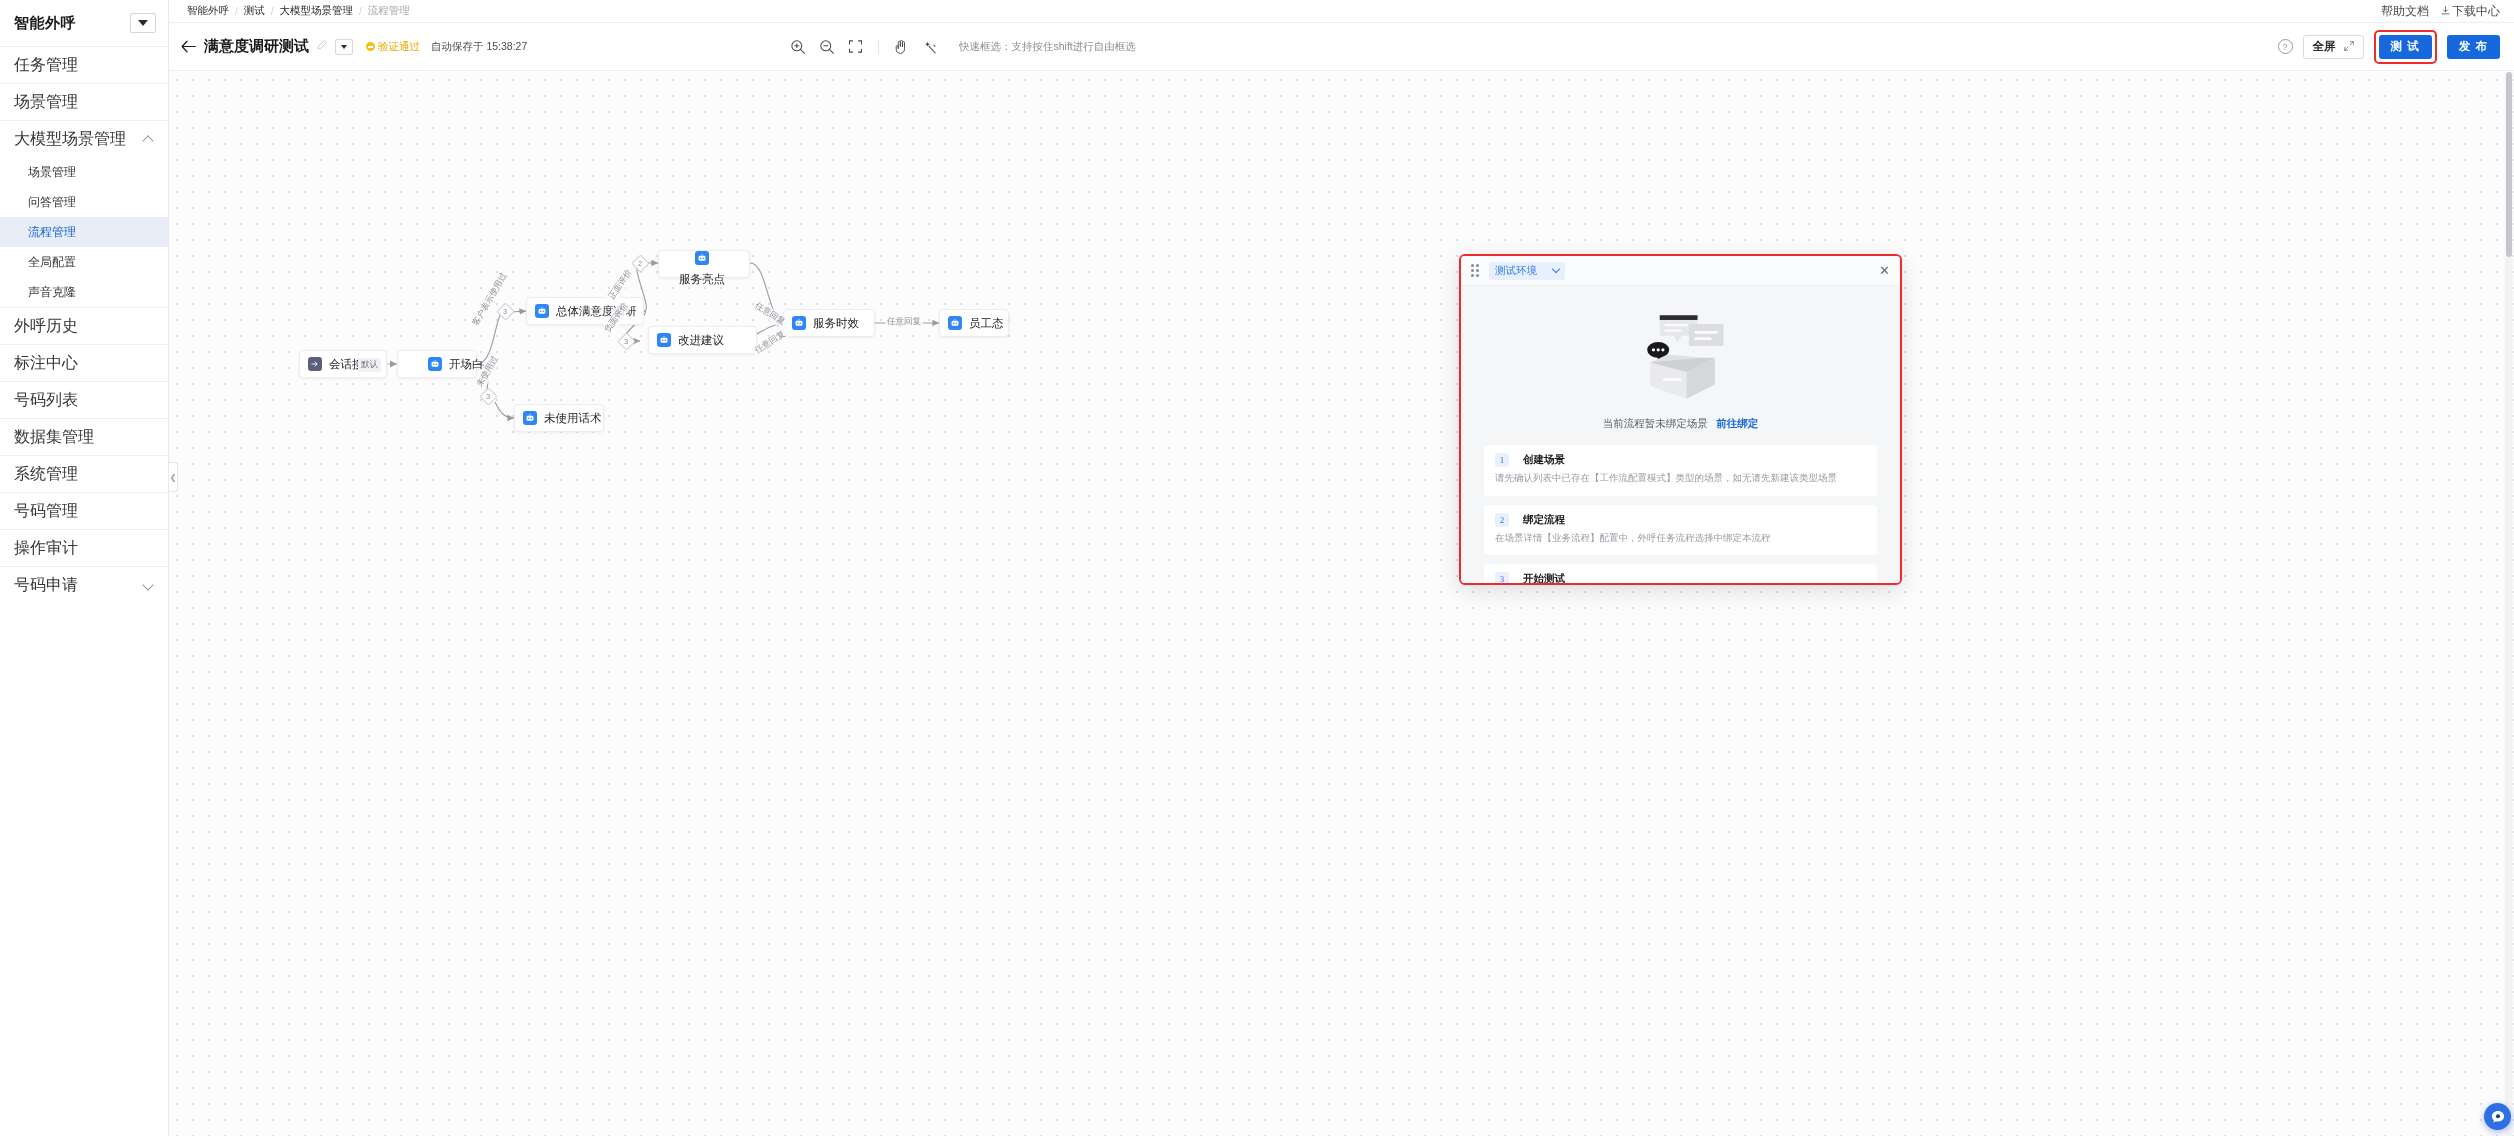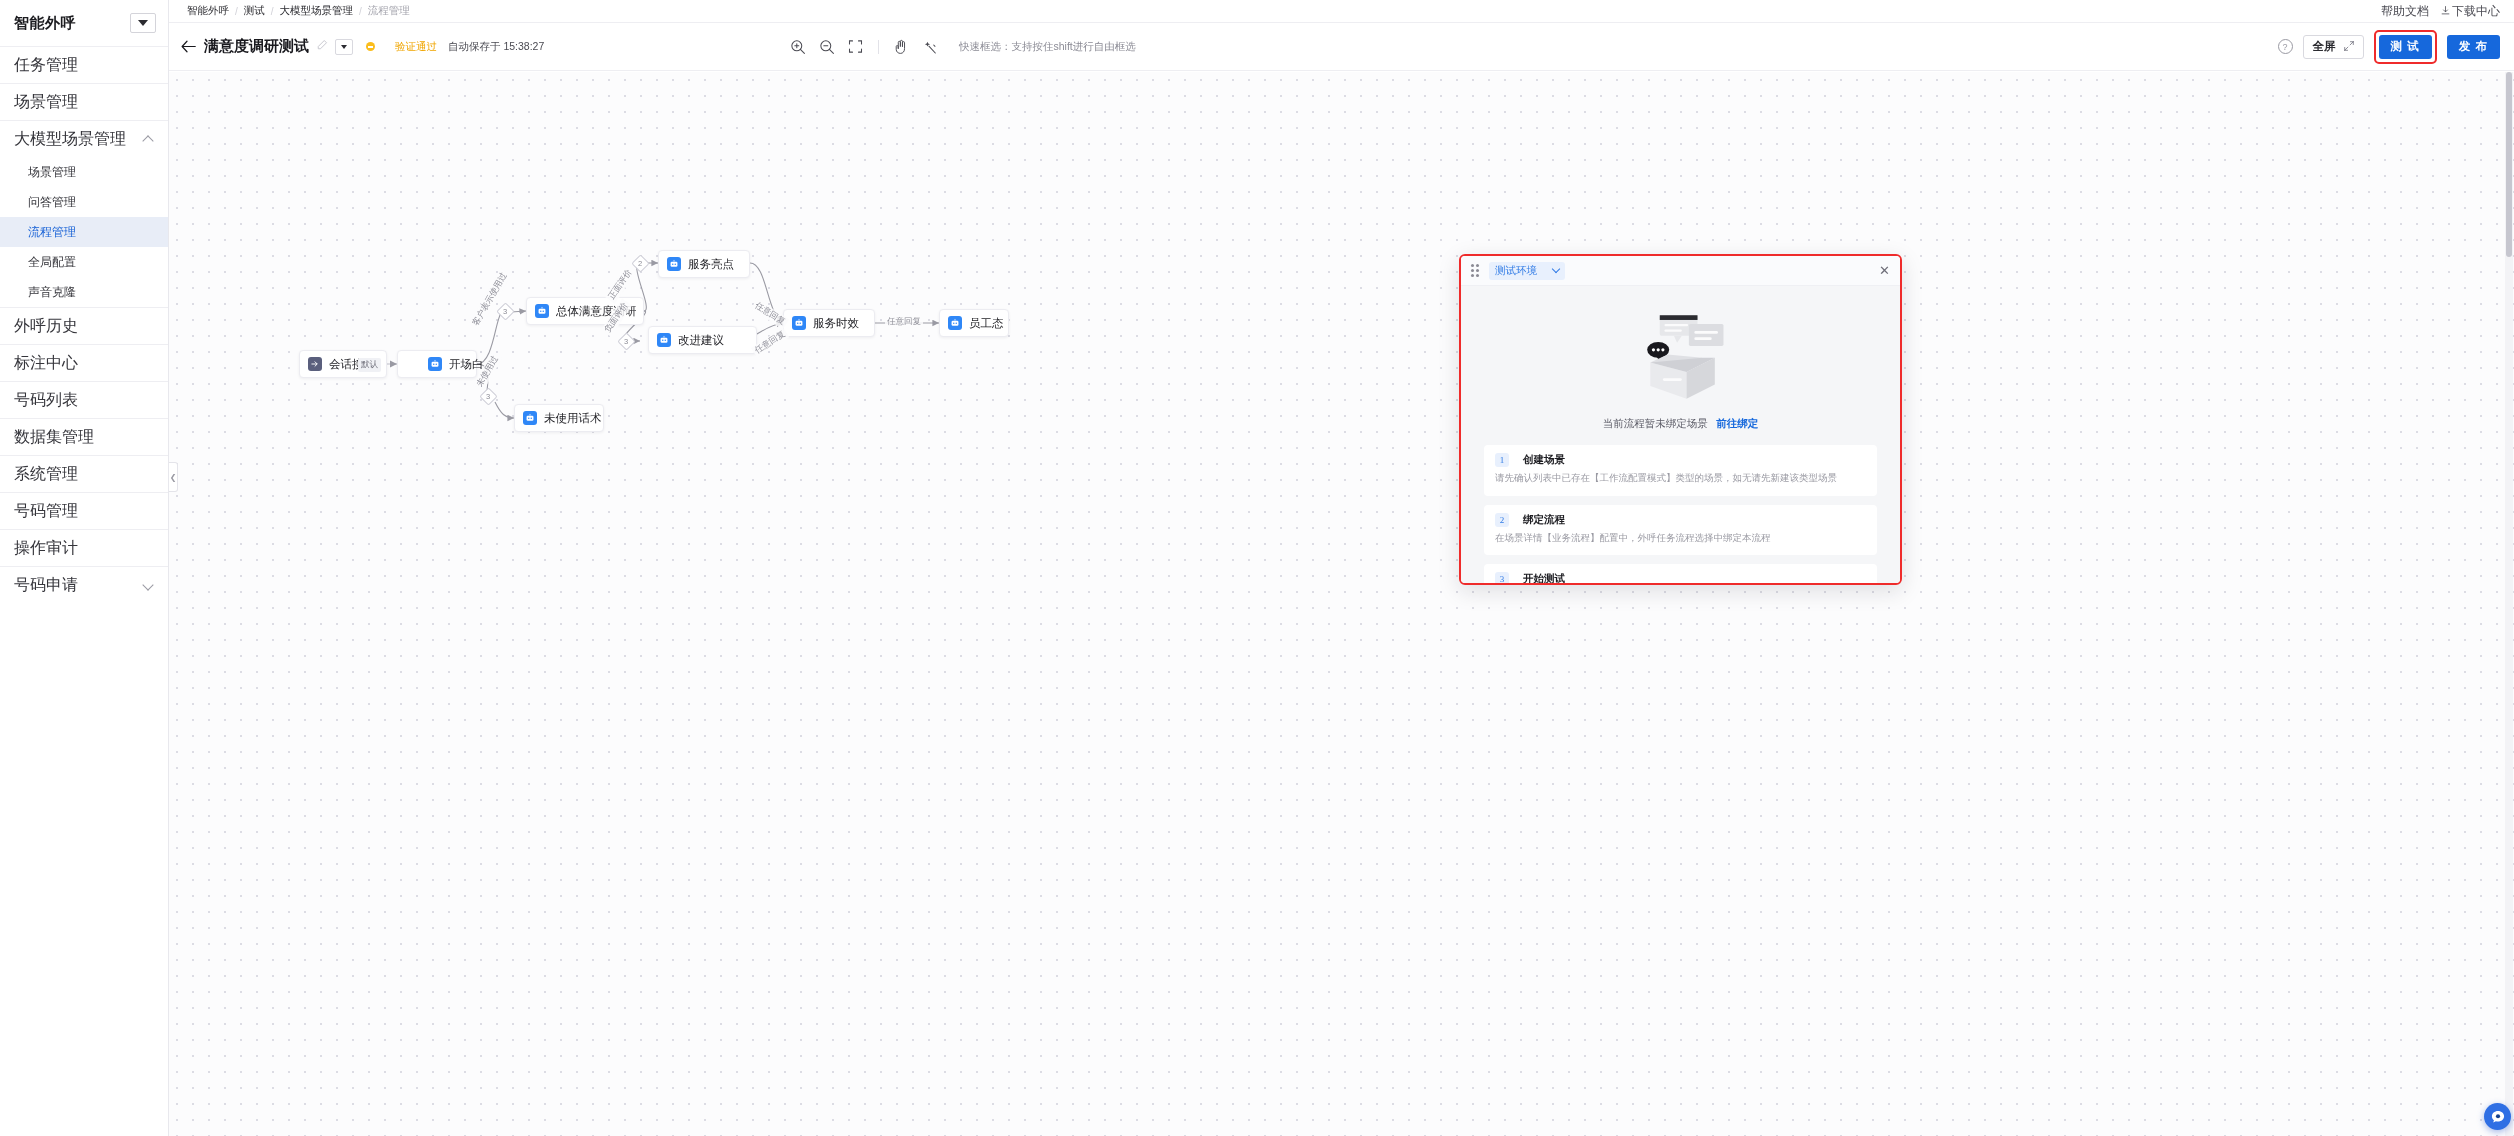--- a/index.html
+++ b/index.html
@@ -73,21 +73,21 @@
     width: 18px; height: 18px; display: flex; align-items: center; justify-content: center;
     color: #2b2b30; font-size: 16px; cursor: pointer;
   }
   .flow-title { font-size: 15px; font-weight: bold; color: #19191e; }
   .edit-ico { color: #c3c3cb; font-size: 12px; cursor: pointer; }
   .title-caret {
     width: 18px; height: 16px; border: 1px solid #d9d9df; border-radius: 2px;
     display: flex; align-items: center; justify-content: center; cursor: pointer;
   }
   .title-caret i { width: 0;height:0;border-left:3.5px solid transparent;border-right:3.5px solid transparent;border-top:4.5px solid #2b2b30; }
-  .verify { display: flex; align-items: center; gap: 20px; margin-left: 6px; justify-content: flex-end; }
+  .verify { display: flex; align-items: center; gap: 3px; margin-left: 6px; justify-content: flex-end; }
   .verify-dot {
     width: 9px; height: 9px; border-radius: 50%; background: #fbbd1c; position: relative;
   }
   .verify-dot:after { content:""; position:absolute; left:2px; top:4px; width:5px; height:1.5px; background:#fff; }
   .verify-text { font-size: 10.5px; color: #f0a500; }
   .autosave { font-size: 10.5px; color: #4a4a52; margin-left: 4px; }
 
   .tb-center {
     position: absolute; left: 620px; display: flex; align-items: center; gap: 12px;
   }
@@ -443,21 +443,21 @@
           <svg class="ico-svg" viewBox="0 0 16 16">
               <rect x="2.5" y="4.5" width="11" height="8" rx="2" fill="#fff"></rect>
               <circle cx="6" cy="8.2" r="1.2" fill="#2f87f7"></circle>
               <circle cx="10" cy="8.2" r="1.2" fill="#2f87f7"></circle>
               <path d="M8 1.5v2.6" stroke="#fff" stroke-width="1.2"></path>
             </svg>
         </span>
         <span>总体满意度调研</span>
       </div>
 
-      <div class="node" style="left:489px; top:178px; width:92px;">
+      <div class="node" style="left:489px; top:178px; width:92px;flex-direction:column;">
         <span class="node-ico ico-bot">
           <svg class="ico-svg" viewBox="0 0 16 16">
               <rect x="2.5" y="4.5" width="11" height="8" rx="2" fill="#fff"></rect>
               <circle cx="6" cy="8.2" r="1.2" fill="#2f87f7"></circle>
               <circle cx="10" cy="8.2" r="1.2" fill="#2f87f7"></circle>
               <path d="M8 1.5v2.6" stroke="#fff" stroke-width="1.2"></path>
             </svg>
         </span>
         <span>服务亮点</span>
       </div>

